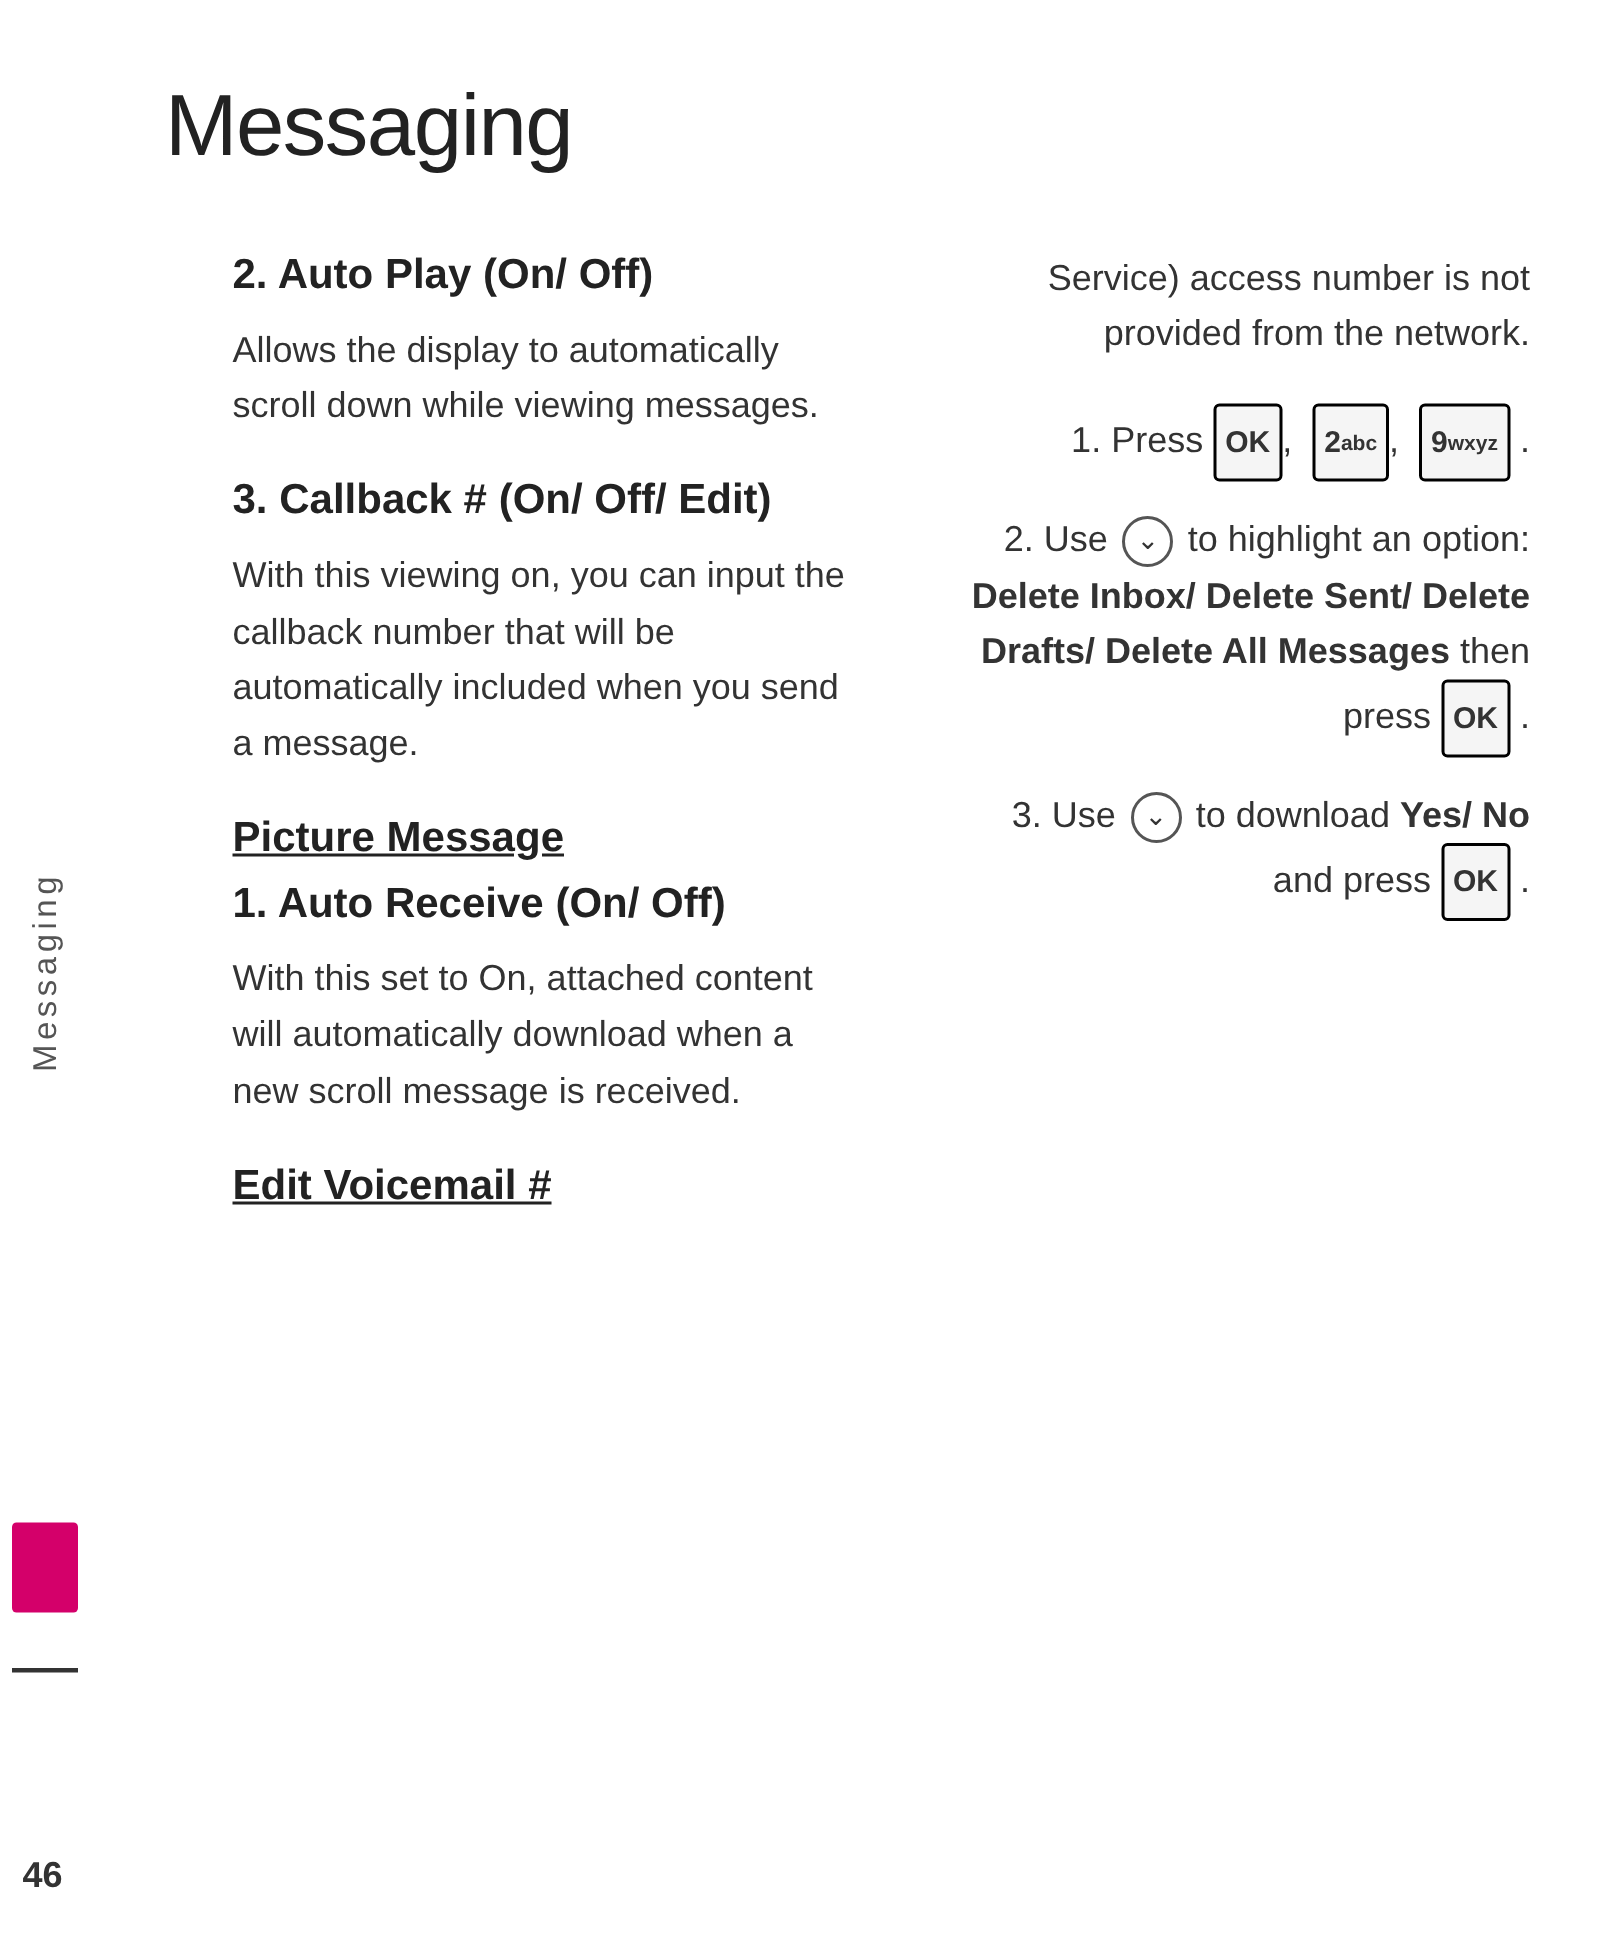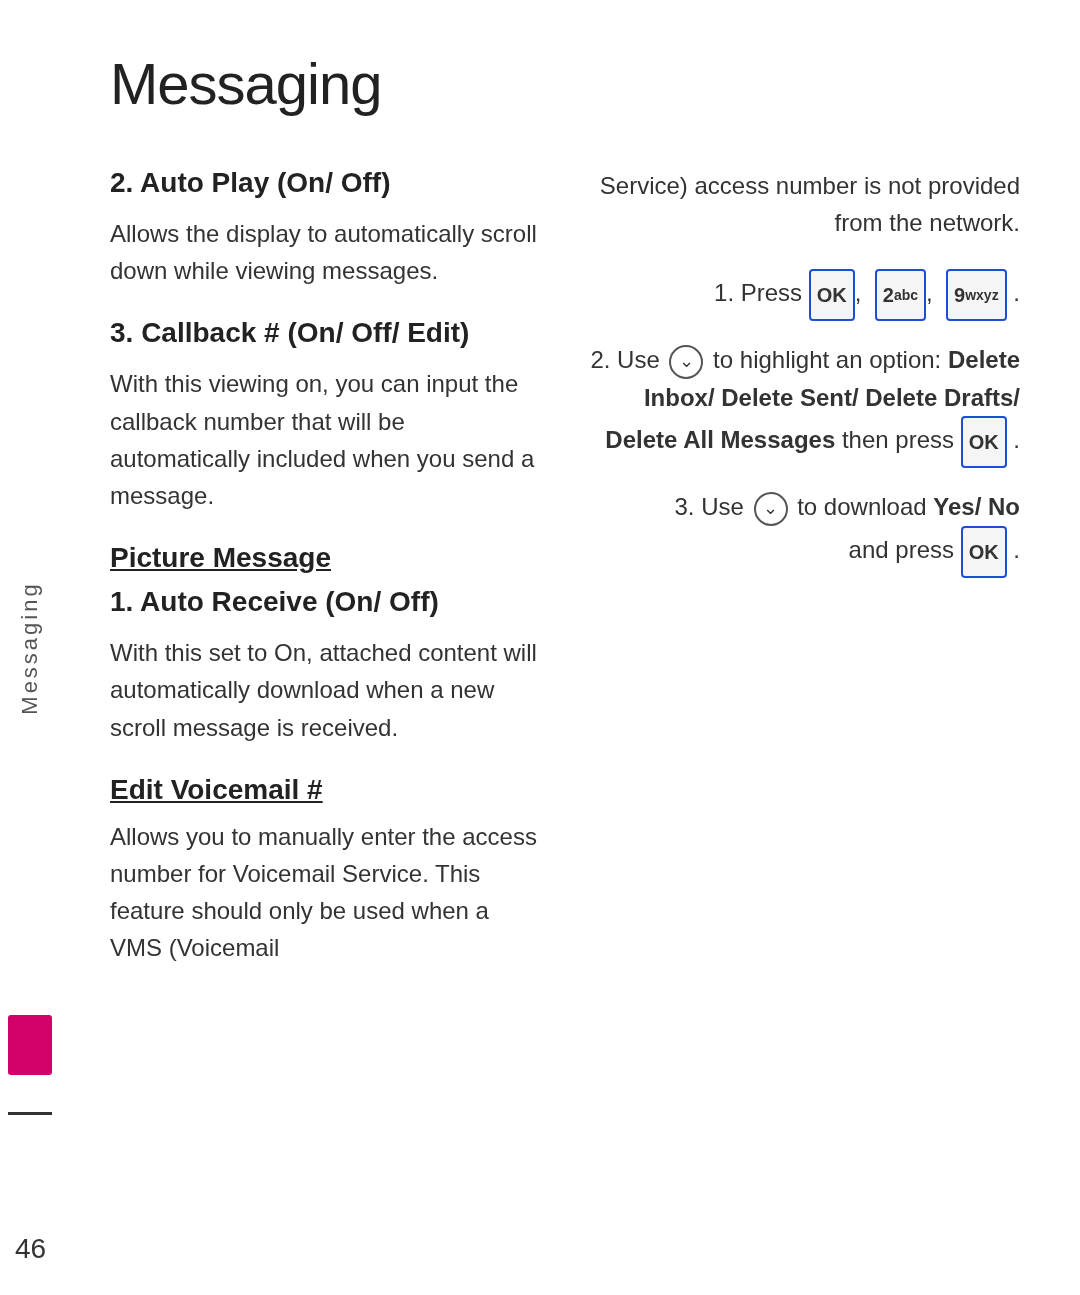--- a/index.html
+++ b/index.html
@@ -64,23 +64,23 @@
       left: 8px;
       width: 44px;
       height: 3px;
       background-color: #333;
     }
 
     .page-number {
       position: absolute;
       bottom: 30px;
       left: 15px;
-      font-size: 28px;
-      color: #333;
-      font-weight: 400;
+      font-size: 24px;
+      color: #333;
+      font-weight: 700;
     }
 
     
     .main-content {
       flex: 1;
       padding: 50px 60px 50px 50px;
       display: flex;
       flex-direction: column;
     }
 
@@ -89,20 +89,21 @@
       font-weight: 300;
       color: #222;
       margin-bottom: 50px;
       letter-spacing: -1px;
     }
 
     .two-column {
       display: flex;
       flex: 1;
       gap: 44px;
+      margin-left: 45px;
     }
 
     .left-column {
       flex: 1;
     }
 
     .right-column {
       flex: 1;
       text-align: right;
     }
@@ -145,21 +146,21 @@
       line-height: 1.55;
       color: #333;
       margin-bottom: 20px;
     }
 
     
     .key-btn {
       display: inline-flex;
       align-items: center;
       justify-content: center;
-      border: 2px solid #1d4ed8;
+      border: 2px solid #000000;
       border-radius: 4px;
       padding: 11px 6px;
       font-size: 20px;
       font-weight: 600;
       color: #333;
       background: #f5f5f5;
       vertical-align: middle;
       min-width: 36px;
       line-height: 1.3;
     }
@@ -213,21 +214,20 @@
 
         <h2 class="section-heading">3. Callback # (On/ Off/ Edit)</h2>
         <p class="body-text">With this viewing on, you can input the callback number that will be automatically included when you send a message.</p>
 
         <h3 class="subsection-heading">Picture Message</h3>
 
         <h2 class="section-heading">1. Auto Receive (On/ Off)</h2>
         <p class="body-text">With this set to On, attached content will automatically download when a new scroll message is received.</p>
 
         <h3 class="subsection-heading">Edit Voicemail #</h3>
-        <p class="body-text">Allows you to manually enter the access number for Voicemail Service. This feature should only be used when a VMS (Voicemail</p>
 
       </div>
 
       <div class="right-column">
 
         <p class="body-text">Service) access number is not provided from the network.</p>
 
 
 
         <p class="step-text">

